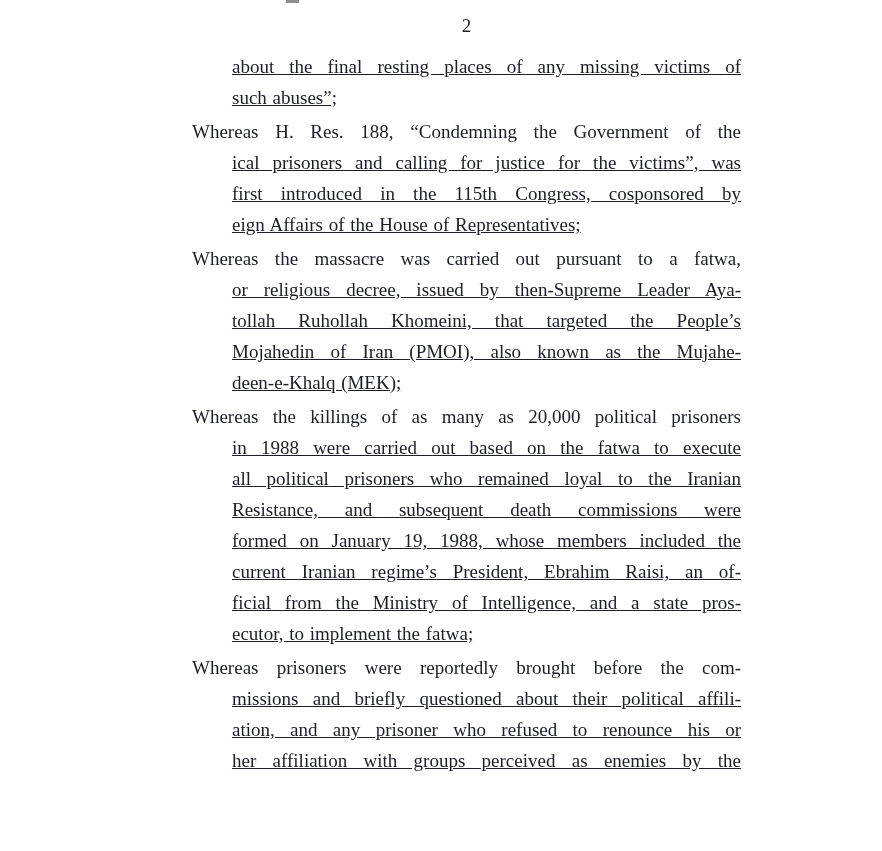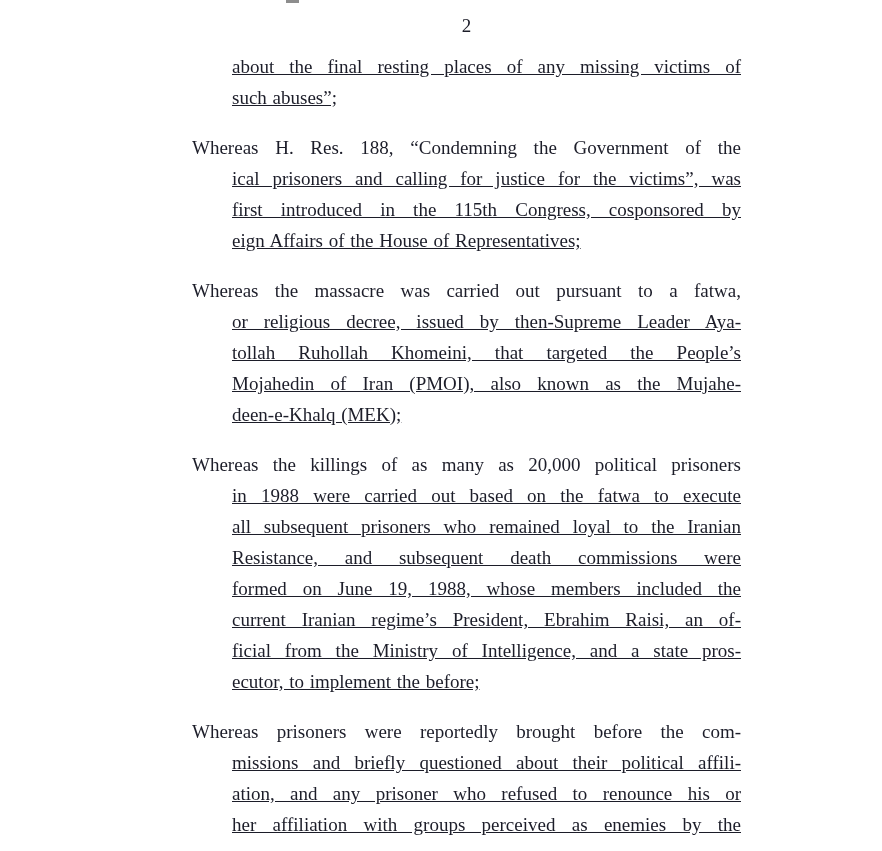--- a/index.html
+++ b/index.html
@@ -37,21 +37,21 @@
     position: absolute;
     top: 51px;
     left: 192px;
     width: 549px;
     font-size: 19px;
   }
   .clause {
     margin: 0 0 0 0;
   }
   .clause + .clause {
-    margin-top: 19px;
+    margin-top: 3px;
   }
   .line {
     line-height: 31px;
     text-align: justify;
     text-align-last: justify;
     text-justify: inter-word;
     word-spacing: 1px;
     white-space: normal;
   }
   .line.cont {
@@ -89,26 +89,26 @@
       <div class="line">Whereas the massacre was carried out pursuant to a fatwa,</div>
       <div class="line cont">or religious decree, issued by then-Supreme Leader Aya-</div>
       <div class="line cont">tollah Ruhollah Khomeini, that targeted the People’s</div>
       <div class="line cont">Mojahedin of Iran (PMOI), also known as the Mujahe-</div>
       <div class="line cont last">deen-e-Khalq (MEK);</div>
     </div>
 
     <div class="clause">
       <div class="line">Whereas the killings of as many as 20,000 political prisoners</div>
       <div class="line cont">in 1988 were carried out based on the fatwa to execute</div>
-      <div class="line cont">all subsequent prisoners who remained loyal to the Iranian</div>
+      <div class="line cont">all political prisoners who remained loyal to the Iranian</div>
       <div class="line cont">Resistance, and subsequent death commissions were</div>
-      <div class="line cont">formed on June 19, 1988, whose members included the</div>
+      <div class="line cont">formed on January 19, 1988, whose members included the</div>
       <div class="line cont">current Iranian regime’s President, Ebrahim Raisi, an of-</div>
       <div class="line cont">ficial from the Ministry of Intelligence, and a state pros-</div>
-      <div class="line cont last">ecutor, to implement the before;</div>
+      <div class="line cont last">ecutor, to implement the fatwa;</div>
     </div>
 
     <div class="clause">
       <div class="line">Whereas prisoners were reportedly brought before the com-</div>
       <div class="line cont">missions and briefly questioned about their political affili-</div>
       <div class="line cont">ation, and any prisoner who refused to renounce his or</div>
       <div class="line cont">her affiliation with groups perceived as enemies by the</div>
     </div>
 
   </div>

